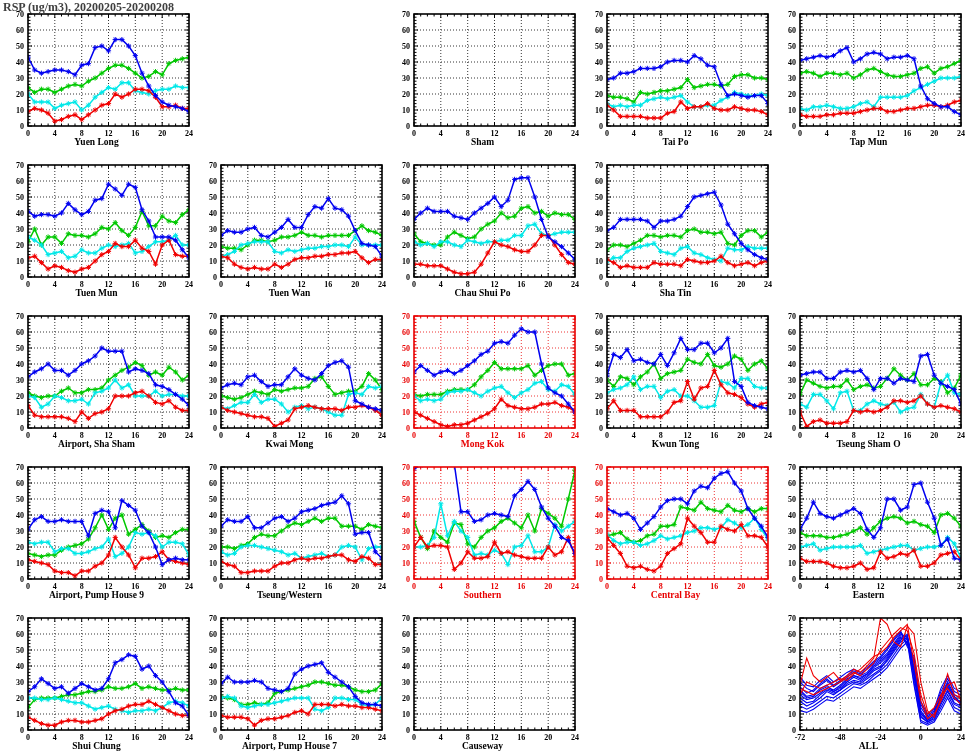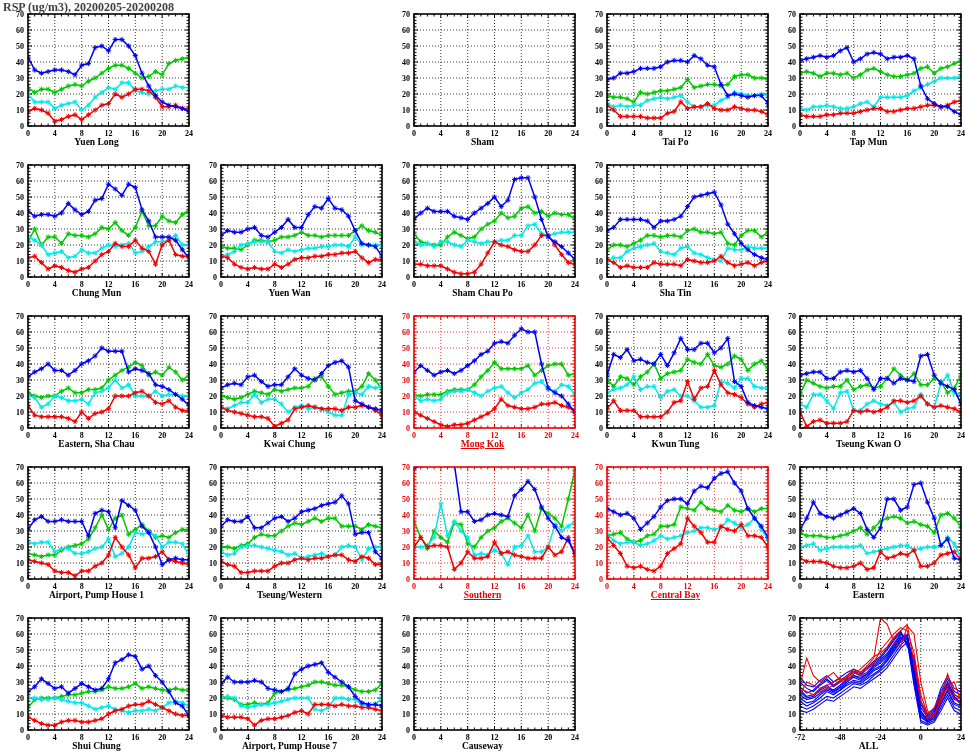--- a/index.html
+++ b/index.html
@@ -5,21 +5,21 @@
   html,body{margin:0;padding:0;background:#ffffff;}
   #fig{position:relative;width:965px;height:755px;background:#ffffff;overflow:hidden;
        font-family:"Liberation Serif",serif;}
   #fig-title{position:absolute;left:3px;top:0px;font:bold 12px "Liberation Serif",serif;color:#404040;white-space:nowrap;}
   #grid{position:absolute;left:0;top:0;width:965px;height:755px;display:grid;
         grid-template-columns:repeat(5,193px);grid-template-rows:repeat(5,151px);}
   .cell{position:relative;width:193px;height:151px;}
   svg.plot{position:absolute;left:0;top:0;width:193px;height:151px;display:block;}
   .ctitle{position:absolute;left:0;right:0;top:137px;text-align:center;
           font:bold 9.5px "Liberation Serif",serif;color:#000;white-space:nowrap;}
-  .cell.red .ctitle{color:#e80000;text-decoration:underline;}
+  .cell.red .ctitle{color:#e80000;}
   text.tick{font:bold 8px "Liberation Serif",serif;}
 </style>
 </head>
 <body>
 
 <div id="fig">
   <div id="grid">
     <div class="cell" style="grid-area:1/1">
       <svg class="plot" viewBox="0 0 193 151">
           <path d="M28 110.0H189M28 94.0H189M28 78.0H189M28 62.0H189M28 46.0H189M28 30.0H189M54.8 14V126M81.7 14V126M108.5 14V126M135.3 14V126M162.2 14V126" stroke="#000000" fill="none" stroke-width="0.8" stroke-dasharray="1,2"></path>
@@ -175,21 +175,21 @@
           <text class="tick" fill="#000000" x="189.0" y="136" text-anchor="middle">24</text>
           <text class="tick" fill="#000000" x="24" y="129.0" text-anchor="end">0</text>
           <text class="tick" fill="#000000" x="24" y="113.0" text-anchor="end">10</text>
           <text class="tick" fill="#000000" x="24" y="97.0" text-anchor="end">20</text>
           <text class="tick" fill="#000000" x="24" y="81.0" text-anchor="end">30</text>
           <text class="tick" fill="#000000" x="24" y="65.0" text-anchor="end">40</text>
           <text class="tick" fill="#000000" x="24" y="49.0" text-anchor="end">50</text>
           <text class="tick" fill="#000000" x="24" y="33.0" text-anchor="end">60</text>
           <text class="tick" fill="#000000" x="24" y="17.0" text-anchor="end">70</text>
         </svg>
-      <div class="ctitle">Chung Mun</div>
+      <div class="ctitle">Tuen Mun</div>
     </div>
     <div class="cell" style="grid-area:2/2">
       <svg class="plot" viewBox="0 0 193 151">
           <path d="M28 110.0H189M28 94.0H189M28 78.0H189M28 62.0H189M28 46.0H189M28 30.0H189M54.8 14V126M81.7 14V126M108.5 14V126M135.3 14V126M162.2 14V126" stroke="#000000" fill="none" stroke-width="0.8" stroke-dasharray="1,2"></path>
           <path d="M34.7 126v-2.5M34.7 14v2.5M41.4 126v-2.5M41.4 14v2.5M48.1 126v-2.5M48.1 14v2.5M61.5 126v-2.5M61.5 14v2.5M68.3 126v-2.5M68.3 14v2.5M75.0 126v-2.5M75.0 14v2.5M88.4 126v-2.5M88.4 14v2.5M95.1 126v-2.5M95.1 14v2.5M101.8 126v-2.5M101.8 14v2.5M115.2 126v-2.5M115.2 14v2.5M121.9 126v-2.5M121.9 14v2.5M128.6 126v-2.5M128.6 14v2.5M142.0 126v-2.5M142.0 14v2.5M148.8 126v-2.5M148.8 14v2.5M155.5 126v-2.5M155.5 14v2.5M168.9 126v-2.5M168.9 14v2.5M175.6 126v-2.5M175.6 14v2.5M182.3 126v-2.5M182.3 14v2.5M28 122.8h2.5M189 122.8h-2.5M28 119.6h2.5M189 119.6h-2.5M28 116.4h2.5M189 116.4h-2.5M28 113.2h2.5M189 113.2h-2.5M28 106.8h2.5M189 106.8h-2.5M28 103.6h2.5M189 103.6h-2.5M28 100.4h2.5M189 100.4h-2.5M28 97.2h2.5M189 97.2h-2.5M28 90.8h2.5M189 90.8h-2.5M28 87.6h2.5M189 87.6h-2.5M28 84.4h2.5M189 84.4h-2.5M28 81.2h2.5M189 81.2h-2.5M28 74.8h2.5M189 74.8h-2.5M28 71.6h2.5M189 71.6h-2.5M28 68.4h2.5M189 68.4h-2.5M28 65.2h2.5M189 65.2h-2.5M28 58.8h2.5M189 58.8h-2.5M28 55.6h2.5M189 55.6h-2.5M28 52.4h2.5M189 52.4h-2.5M28 49.2h2.5M189 49.2h-2.5M28 42.8h2.5M189 42.8h-2.5M28 39.6h2.5M189 39.6h-2.5M28 36.4h2.5M189 36.4h-2.5M28 33.2h2.5M189 33.2h-2.5M28 26.8h2.5M189 26.8h-2.5M28 23.6h2.5M189 23.6h-2.5M28 20.4h2.5M189 20.4h-2.5M28 17.2h2.5M189 17.2h-2.5M28.0 126v-4M28.0 14v4M54.8 126v-4M54.8 14v4M81.7 126v-4M81.7 14v4M108.5 126v-4M108.5 14v4M135.3 126v-4M135.3 14v4M162.2 126v-4M162.2 14v4M189.0 126v-4M189.0 14v4M28 126.0h4M189 126.0h-4M28 110.0h4M189 110.0h-4M28 94.0h4M189 94.0h-4M28 78.0h4M189 78.0h-4M28 62.0h4M189 62.0h-4M28 46.0h4M189 46.0h-4M28 30.0h4M189 30.0h-4M28 14.0h4M189 14.0h-4" stroke="#000000" fill="none" stroke-width="1"></path>
           <clipPath id="clip5">
             <rect x="28" y="14" width="161" height="112"></rect>
           </clipPath>
           <polyline points="28.0,95.6 34.7,97.2 41.4,97.2 48.1,98.8 54.8,94.0 61.5,89.2 68.3,89.2 75.0,90.8 81.7,89.2 88.4,86.0 95.1,86.0 101.8,84.4 108.5,81.2 115.2,84.4 121.9,84.4 128.6,86.0 135.3,84.4 142.0,84.4 148.8,84.4 155.5,84.4 162.2,79.6 168.9,74.8 175.6,79.6 182.3,81.2 189.0,84.4" fill="none" stroke="#00c800" stroke-width="1.5" clip-path="url(#clip5)"></polyline>
           <path d="M25.4 95.6h5.2M28.0 93.0v5.2M26.2 93.8l3.6 3.6M26.2 97.4l3.6 -3.6M32.1 97.2h5.2M34.7 94.6v5.2M32.9 95.4l3.6 3.6M32.9 99.0l3.6 -3.6M38.8 97.2h5.2M41.4 94.6v5.2M39.6 95.4l3.6 3.6M39.6 99.0l3.6 -3.6M45.5 98.8h5.2M48.1 96.2v5.2M46.3 97.0l3.6 3.6M46.3 100.6l3.6 -3.6M52.2 94.0h5.2M54.8 91.4v5.2M53.0 92.2l3.6 3.6M53.0 95.8l3.6 -3.6M58.9 89.2h5.2M61.5 86.6v5.2M59.7 87.4l3.6 3.6M59.7 91.0l3.6 -3.6M65.7 89.2h5.2M68.3 86.6v5.2M66.5 87.4l3.6 3.6M66.5 91.0l3.6 -3.6M72.4 90.8h5.2M75.0 88.2v5.2M73.2 89.0l3.6 3.6M73.2 92.6l3.6 -3.6M79.1 89.2h5.2M81.7 86.6v5.2M79.9 87.4l3.6 3.6M79.9 91.0l3.6 -3.6M85.8 86.0h5.2M88.4 83.4v5.2M86.6 84.2l3.6 3.6M86.6 87.8l3.6 -3.6M92.5 86.0h5.2M95.1 83.4v5.2M93.3 84.2l3.6 3.6M93.3 87.8l3.6 -3.6M99.2 84.4h5.2M101.8 81.8v5.2M100.0 82.6l3.6 3.6M100.0 86.2l3.6 -3.6M105.9 81.2h5.2M108.5 78.6v5.2M106.7 79.4l3.6 3.6M106.7 83.0l3.6 -3.6M112.6 84.4h5.2M115.2 81.8v5.2M113.4 82.6l3.6 3.6M113.4 86.2l3.6 -3.6M119.3 84.4h5.2M121.9 81.8v5.2M120.1 82.6l3.6 3.6M120.1 86.2l3.6 -3.6M126.0 86.0h5.2M128.6 83.4v5.2M126.8 84.2l3.6 3.6M126.8 87.8l3.6 -3.6M132.7 84.4h5.2M135.3 81.8v5.2M133.5 82.6l3.6 3.6M133.5 86.2l3.6 -3.6M139.4 84.4h5.2M142.0 81.8v5.2M140.2 82.6l3.6 3.6M140.2 86.2l3.6 -3.6M146.2 84.4h5.2M148.8 81.8v5.2M146.9 82.6l3.6 3.6M146.9 86.2l3.6 -3.6M152.9 84.4h5.2M155.5 81.8v5.2M153.7 82.6l3.6 3.6M153.7 86.2l3.6 -3.6M159.6 79.6h5.2M162.2 77.0v5.2M160.4 77.8l3.6 3.6M160.4 81.4l3.6 -3.6M166.3 74.8h5.2M168.9 72.2v5.2M167.1 73.0l3.6 3.6M167.1 76.6l3.6 -3.6M173.0 79.6h5.2M175.6 77.0v5.2M173.8 77.8l3.6 3.6M173.8 81.4l3.6 -3.6M179.7 81.2h5.2M182.3 78.6v5.2M180.5 79.4l3.6 3.6M180.5 83.0l3.6 -3.6M186.4 84.4h5.2M189.0 81.8v5.2M187.2 82.6l3.6 3.6M187.2 86.2l3.6 -3.6" stroke="#00c800" stroke-width="1" fill="none" clip-path="url(#clip5)"></path>
@@ -209,21 +209,21 @@
           <text class="tick" fill="#000000" x="189.0" y="136" text-anchor="middle">24</text>
           <text class="tick" fill="#000000" x="24" y="129.0" text-anchor="end">0</text>
           <text class="tick" fill="#000000" x="24" y="113.0" text-anchor="end">10</text>
           <text class="tick" fill="#000000" x="24" y="97.0" text-anchor="end">20</text>
           <text class="tick" fill="#000000" x="24" y="81.0" text-anchor="end">30</text>
           <text class="tick" fill="#000000" x="24" y="65.0" text-anchor="end">40</text>
           <text class="tick" fill="#000000" x="24" y="49.0" text-anchor="end">50</text>
           <text class="tick" fill="#000000" x="24" y="33.0" text-anchor="end">60</text>
           <text class="tick" fill="#000000" x="24" y="17.0" text-anchor="end">70</text>
         </svg>
-      <div class="ctitle">Yuen Wan</div>
+      <div class="ctitle">Tuen Wan</div>
     </div>
     <div class="cell" style="grid-area:2/3">
       <svg class="plot" viewBox="0 0 193 151">
           <path d="M28 110.0H189M28 94.0H189M28 78.0H189M28 62.0H189M28 46.0H189M28 30.0H189M54.8 14V126M81.7 14V126M108.5 14V126M135.3 14V126M162.2 14V126" stroke="#000000" fill="none" stroke-width="0.8" stroke-dasharray="1,2"></path>
           <path d="M34.7 126v-2.5M34.7 14v2.5M41.4 126v-2.5M41.4 14v2.5M48.1 126v-2.5M48.1 14v2.5M61.5 126v-2.5M61.5 14v2.5M68.3 126v-2.5M68.3 14v2.5M75.0 126v-2.5M75.0 14v2.5M88.4 126v-2.5M88.4 14v2.5M95.1 126v-2.5M95.1 14v2.5M101.8 126v-2.5M101.8 14v2.5M115.2 126v-2.5M115.2 14v2.5M121.9 126v-2.5M121.9 14v2.5M128.6 126v-2.5M128.6 14v2.5M142.0 126v-2.5M142.0 14v2.5M148.8 126v-2.5M148.8 14v2.5M155.5 126v-2.5M155.5 14v2.5M168.9 126v-2.5M168.9 14v2.5M175.6 126v-2.5M175.6 14v2.5M182.3 126v-2.5M182.3 14v2.5M28 122.8h2.5M189 122.8h-2.5M28 119.6h2.5M189 119.6h-2.5M28 116.4h2.5M189 116.4h-2.5M28 113.2h2.5M189 113.2h-2.5M28 106.8h2.5M189 106.8h-2.5M28 103.6h2.5M189 103.6h-2.5M28 100.4h2.5M189 100.4h-2.5M28 97.2h2.5M189 97.2h-2.5M28 90.8h2.5M189 90.8h-2.5M28 87.6h2.5M189 87.6h-2.5M28 84.4h2.5M189 84.4h-2.5M28 81.2h2.5M189 81.2h-2.5M28 74.8h2.5M189 74.8h-2.5M28 71.6h2.5M189 71.6h-2.5M28 68.4h2.5M189 68.4h-2.5M28 65.2h2.5M189 65.2h-2.5M28 58.8h2.5M189 58.8h-2.5M28 55.6h2.5M189 55.6h-2.5M28 52.4h2.5M189 52.4h-2.5M28 49.2h2.5M189 49.2h-2.5M28 42.8h2.5M189 42.8h-2.5M28 39.6h2.5M189 39.6h-2.5M28 36.4h2.5M189 36.4h-2.5M28 33.2h2.5M189 33.2h-2.5M28 26.8h2.5M189 26.8h-2.5M28 23.6h2.5M189 23.6h-2.5M28 20.4h2.5M189 20.4h-2.5M28 17.2h2.5M189 17.2h-2.5M28.0 126v-4M28.0 14v4M54.8 126v-4M54.8 14v4M81.7 126v-4M81.7 14v4M108.5 126v-4M108.5 14v4M135.3 126v-4M135.3 14v4M162.2 126v-4M162.2 14v4M189.0 126v-4M189.0 14v4M28 126.0h4M189 126.0h-4M28 110.0h4M189 110.0h-4M28 94.0h4M189 94.0h-4M28 78.0h4M189 78.0h-4M28 62.0h4M189 62.0h-4M28 46.0h4M189 46.0h-4M28 30.0h4M189 30.0h-4M28 14.0h4M189 14.0h-4" stroke="#000000" fill="none" stroke-width="1"></path>
           <clipPath id="clip6">
             <rect x="28" y="14" width="161" height="112"></rect>
           </clipPath>
           <polyline points="28.0,82.8 34.7,90.8 41.4,92.4 48.1,94.0 54.8,94.0 61.5,86.0 68.3,81.2 75.0,84.4 81.7,87.6 88.4,86.0 95.1,78.0 101.8,73.2 108.5,70.0 115.2,62.0 121.9,66.8 128.6,65.2 135.3,57.2 142.0,55.6 148.8,62.0 155.5,60.4 162.2,65.2 168.9,62.0 175.6,63.6 182.3,63.6 189.0,68.4" fill="none" stroke="#00c800" stroke-width="1.5" clip-path="url(#clip6)"></polyline>
           <path d="M25.4 82.8h5.2M28.0 80.2v5.2M26.2 81.0l3.6 3.6M26.2 84.6l3.6 -3.6M32.1 90.8h5.2M34.7 88.2v5.2M32.9 89.0l3.6 3.6M32.9 92.6l3.6 -3.6M38.8 92.4h5.2M41.4 89.8v5.2M39.6 90.6l3.6 3.6M39.6 94.2l3.6 -3.6M45.5 94.0h5.2M48.1 91.4v5.2M46.3 92.2l3.6 3.6M46.3 95.8l3.6 -3.6M52.2 94.0h5.2M54.8 91.4v5.2M53.0 92.2l3.6 3.6M53.0 95.8l3.6 -3.6M58.9 86.0h5.2M61.5 83.4v5.2M59.7 84.2l3.6 3.6M59.7 87.8l3.6 -3.6M65.7 81.2h5.2M68.3 78.6v5.2M66.5 79.4l3.6 3.6M66.5 83.0l3.6 -3.6M72.4 84.4h5.2M75.0 81.8v5.2M73.2 82.6l3.6 3.6M73.2 86.2l3.6 -3.6M79.1 87.6h5.2M81.7 85.0v5.2M79.9 85.8l3.6 3.6M79.9 89.4l3.6 -3.6M85.8 86.0h5.2M88.4 83.4v5.2M86.6 84.2l3.6 3.6M86.6 87.8l3.6 -3.6M92.5 78.0h5.2M95.1 75.4v5.2M93.3 76.2l3.6 3.6M93.3 79.8l3.6 -3.6M99.2 73.2h5.2M101.8 70.6v5.2M100.0 71.4l3.6 3.6M100.0 75.0l3.6 -3.6M105.9 70.0h5.2M108.5 67.4v5.2M106.7 68.2l3.6 3.6M106.7 71.8l3.6 -3.6M112.6 62.0h5.2M115.2 59.4v5.2M113.4 60.2l3.6 3.6M113.4 63.8l3.6 -3.6M119.3 66.8h5.2M121.9 64.2v5.2M120.1 65.0l3.6 3.6M120.1 68.6l3.6 -3.6M126.0 65.2h5.2M128.6 62.6v5.2M126.8 63.4l3.6 3.6M126.8 67.0l3.6 -3.6M132.7 57.2h5.2M135.3 54.6v5.2M133.5 55.4l3.6 3.6M133.5 59.0l3.6 -3.6M139.4 55.6h5.2M142.0 53.0v5.2M140.2 53.8l3.6 3.6M140.2 57.4l3.6 -3.6M146.2 62.0h5.2M148.8 59.4v5.2M146.9 60.2l3.6 3.6M146.9 63.8l3.6 -3.6M152.9 60.4h5.2M155.5 57.8v5.2M153.7 58.6l3.6 3.6M153.7 62.2l3.6 -3.6M159.6 65.2h5.2M162.2 62.6v5.2M160.4 63.4l3.6 3.6M160.4 67.0l3.6 -3.6M166.3 62.0h5.2M168.9 59.4v5.2M167.1 60.2l3.6 3.6M167.1 63.8l3.6 -3.6M173.0 63.6h5.2M175.6 61.0v5.2M173.8 61.8l3.6 3.6M173.8 65.4l3.6 -3.6M179.7 63.6h5.2M182.3 61.0v5.2M180.5 61.8l3.6 3.6M180.5 65.4l3.6 -3.6M186.4 68.4h5.2M189.0 65.8v5.2M187.2 66.6l3.6 3.6M187.2 70.2l3.6 -3.6" stroke="#00c800" stroke-width="1" fill="none" clip-path="url(#clip6)"></path>
@@ -243,21 +243,21 @@
           <text class="tick" fill="#000000" x="189.0" y="136" text-anchor="middle">24</text>
           <text class="tick" fill="#000000" x="24" y="129.0" text-anchor="end">0</text>
           <text class="tick" fill="#000000" x="24" y="113.0" text-anchor="end">10</text>
           <text class="tick" fill="#000000" x="24" y="97.0" text-anchor="end">20</text>
           <text class="tick" fill="#000000" x="24" y="81.0" text-anchor="end">30</text>
           <text class="tick" fill="#000000" x="24" y="65.0" text-anchor="end">40</text>
           <text class="tick" fill="#000000" x="24" y="49.0" text-anchor="end">50</text>
           <text class="tick" fill="#000000" x="24" y="33.0" text-anchor="end">60</text>
           <text class="tick" fill="#000000" x="24" y="17.0" text-anchor="end">70</text>
         </svg>
-      <div class="ctitle">Sham Chau Po</div>
+      <div class="ctitle">Chau Shui Po</div>
     </div>
     <div class="cell" style="grid-area:2/4">
       <svg class="plot" viewBox="0 0 193 151">
           <path d="M28 110.0H189M28 94.0H189M28 78.0H189M28 62.0H189M28 46.0H189M28 30.0H189M54.8 14V126M81.7 14V126M108.5 14V126M135.3 14V126M162.2 14V126" stroke="#000000" fill="none" stroke-width="0.8" stroke-dasharray="1,2"></path>
           <path d="M34.7 126v-2.5M34.7 14v2.5M41.4 126v-2.5M41.4 14v2.5M48.1 126v-2.5M48.1 14v2.5M61.5 126v-2.5M61.5 14v2.5M68.3 126v-2.5M68.3 14v2.5M75.0 126v-2.5M75.0 14v2.5M88.4 126v-2.5M88.4 14v2.5M95.1 126v-2.5M95.1 14v2.5M101.8 126v-2.5M101.8 14v2.5M115.2 126v-2.5M115.2 14v2.5M121.9 126v-2.5M121.9 14v2.5M128.6 126v-2.5M128.6 14v2.5M142.0 126v-2.5M142.0 14v2.5M148.8 126v-2.5M148.8 14v2.5M155.5 126v-2.5M155.5 14v2.5M168.9 126v-2.5M168.9 14v2.5M175.6 126v-2.5M175.6 14v2.5M182.3 126v-2.5M182.3 14v2.5M28 122.8h2.5M189 122.8h-2.5M28 119.6h2.5M189 119.6h-2.5M28 116.4h2.5M189 116.4h-2.5M28 113.2h2.5M189 113.2h-2.5M28 106.8h2.5M189 106.8h-2.5M28 103.6h2.5M189 103.6h-2.5M28 100.4h2.5M189 100.4h-2.5M28 97.2h2.5M189 97.2h-2.5M28 90.8h2.5M189 90.8h-2.5M28 87.6h2.5M189 87.6h-2.5M28 84.4h2.5M189 84.4h-2.5M28 81.2h2.5M189 81.2h-2.5M28 74.8h2.5M189 74.8h-2.5M28 71.6h2.5M189 71.6h-2.5M28 68.4h2.5M189 68.4h-2.5M28 65.2h2.5M189 65.2h-2.5M28 58.8h2.5M189 58.8h-2.5M28 55.6h2.5M189 55.6h-2.5M28 52.4h2.5M189 52.4h-2.5M28 49.2h2.5M189 49.2h-2.5M28 42.8h2.5M189 42.8h-2.5M28 39.6h2.5M189 39.6h-2.5M28 36.4h2.5M189 36.4h-2.5M28 33.2h2.5M189 33.2h-2.5M28 26.8h2.5M189 26.8h-2.5M28 23.6h2.5M189 23.6h-2.5M28 20.4h2.5M189 20.4h-2.5M28 17.2h2.5M189 17.2h-2.5M28.0 126v-4M28.0 14v4M54.8 126v-4M54.8 14v4M81.7 126v-4M81.7 14v4M108.5 126v-4M108.5 14v4M135.3 126v-4M135.3 14v4M162.2 126v-4M162.2 14v4M189.0 126v-4M189.0 14v4M28 126.0h4M189 126.0h-4M28 110.0h4M189 110.0h-4M28 94.0h4M189 94.0h-4M28 78.0h4M189 78.0h-4M28 62.0h4M189 62.0h-4M28 46.0h4M189 46.0h-4M28 30.0h4M189 30.0h-4M28 14.0h4M189 14.0h-4" stroke="#000000" fill="none" stroke-width="1"></path>
           <clipPath id="clip7">
             <rect x="28" y="14" width="161" height="112"></rect>
           </clipPath>
           <polyline points="28.0,98.8 34.7,94.0 41.4,94.0 48.1,95.6 54.8,92.4 61.5,89.2 68.3,84.4 75.0,84.4 81.7,86.0 88.4,84.4 95.1,84.4 101.8,86.0 108.5,79.6 115.2,78.0 121.9,81.2 128.6,81.2 135.3,82.8 142.0,81.2 148.8,92.4 155.5,94.0 162.2,84.4 168.9,79.6 175.6,79.6 182.3,86.0 189.0,81.2" fill="none" stroke="#00c800" stroke-width="1.5" clip-path="url(#clip7)"></polyline>
           <path d="M25.4 98.8h5.2M28.0 96.2v5.2M26.2 97.0l3.6 3.6M26.2 100.6l3.6 -3.6M32.1 94.0h5.2M34.7 91.4v5.2M32.9 92.2l3.6 3.6M32.9 95.8l3.6 -3.6M38.8 94.0h5.2M41.4 91.4v5.2M39.6 92.2l3.6 3.6M39.6 95.8l3.6 -3.6M45.5 95.6h5.2M48.1 93.0v5.2M46.3 93.8l3.6 3.6M46.3 97.4l3.6 -3.6M52.2 92.4h5.2M54.8 89.8v5.2M53.0 90.6l3.6 3.6M53.0 94.2l3.6 -3.6M58.9 89.2h5.2M61.5 86.6v5.2M59.7 87.4l3.6 3.6M59.7 91.0l3.6 -3.6M65.7 84.4h5.2M68.3 81.8v5.2M66.5 82.6l3.6 3.6M66.5 86.2l3.6 -3.6M72.4 84.4h5.2M75.0 81.8v5.2M73.2 82.6l3.6 3.6M73.2 86.2l3.6 -3.6M79.1 86.0h5.2M81.7 83.4v5.2M79.9 84.2l3.6 3.6M79.9 87.8l3.6 -3.6M85.8 84.4h5.2M88.4 81.8v5.2M86.6 82.6l3.6 3.6M86.6 86.2l3.6 -3.6M92.5 84.4h5.2M95.1 81.8v5.2M93.3 82.6l3.6 3.6M93.3 86.2l3.6 -3.6M99.2 86.0h5.2M101.8 83.4v5.2M100.0 84.2l3.6 3.6M100.0 87.8l3.6 -3.6M105.9 79.6h5.2M108.5 77.0v5.2M106.7 77.8l3.6 3.6M106.7 81.4l3.6 -3.6M112.6 78.0h5.2M115.2 75.4v5.2M113.4 76.2l3.6 3.6M113.4 79.8l3.6 -3.6M119.3 81.2h5.2M121.9 78.6v5.2M120.1 79.4l3.6 3.6M120.1 83.0l3.6 -3.6M126.0 81.2h5.2M128.6 78.6v5.2M126.8 79.4l3.6 3.6M126.8 83.0l3.6 -3.6M132.7 82.8h5.2M135.3 80.2v5.2M133.5 81.0l3.6 3.6M133.5 84.6l3.6 -3.6M139.4 81.2h5.2M142.0 78.6v5.2M140.2 79.4l3.6 3.6M140.2 83.0l3.6 -3.6M146.2 92.4h5.2M148.8 89.8v5.2M146.9 90.6l3.6 3.6M146.9 94.2l3.6 -3.6M152.9 94.0h5.2M155.5 91.4v5.2M153.7 92.2l3.6 3.6M153.7 95.8l3.6 -3.6M159.6 84.4h5.2M162.2 81.8v5.2M160.4 82.6l3.6 3.6M160.4 86.2l3.6 -3.6M166.3 79.6h5.2M168.9 77.0v5.2M167.1 77.8l3.6 3.6M167.1 81.4l3.6 -3.6M173.0 79.6h5.2M175.6 77.0v5.2M173.8 77.8l3.6 3.6M173.8 81.4l3.6 -3.6M179.7 86.0h5.2M182.3 83.4v5.2M180.5 84.2l3.6 3.6M180.5 87.8l3.6 -3.6M186.4 81.2h5.2M189.0 78.6v5.2M187.2 79.4l3.6 3.6M187.2 83.0l3.6 -3.6" stroke="#00c800" stroke-width="1" fill="none" clip-path="url(#clip7)"></path>
@@ -313,21 +313,21 @@
           <text class="tick" fill="#000000" x="189.0" y="136" text-anchor="middle">24</text>
           <text class="tick" fill="#000000" x="24" y="129.0" text-anchor="end">0</text>
           <text class="tick" fill="#000000" x="24" y="113.0" text-anchor="end">10</text>
           <text class="tick" fill="#000000" x="24" y="97.0" text-anchor="end">20</text>
           <text class="tick" fill="#000000" x="24" y="81.0" text-anchor="end">30</text>
           <text class="tick" fill="#000000" x="24" y="65.0" text-anchor="end">40</text>
           <text class="tick" fill="#000000" x="24" y="49.0" text-anchor="end">50</text>
           <text class="tick" fill="#000000" x="24" y="33.0" text-anchor="end">60</text>
           <text class="tick" fill="#000000" x="24" y="17.0" text-anchor="end">70</text>
         </svg>
-      <div class="ctitle">Eastern, Sha Chau</div>
+      <div class="ctitle">Airport, Sha Sham</div>
     </div>
     <div class="cell" style="grid-area:3/2">
       <svg class="plot" viewBox="0 0 193 151">
           <path d="M28 110.0H189M28 94.0H189M28 78.0H189M28 62.0H189M28 46.0H189M28 30.0H189M54.8 14V126M81.7 14V126M108.5 14V126M135.3 14V126M162.2 14V126" stroke="#000000" fill="none" stroke-width="0.8" stroke-dasharray="1,2"></path>
           <path d="M34.7 126v-2.5M34.7 14v2.5M41.4 126v-2.5M41.4 14v2.5M48.1 126v-2.5M48.1 14v2.5M61.5 126v-2.5M61.5 14v2.5M68.3 126v-2.5M68.3 14v2.5M75.0 126v-2.5M75.0 14v2.5M88.4 126v-2.5M88.4 14v2.5M95.1 126v-2.5M95.1 14v2.5M101.8 126v-2.5M101.8 14v2.5M115.2 126v-2.5M115.2 14v2.5M121.9 126v-2.5M121.9 14v2.5M128.6 126v-2.5M128.6 14v2.5M142.0 126v-2.5M142.0 14v2.5M148.8 126v-2.5M148.8 14v2.5M155.5 126v-2.5M155.5 14v2.5M168.9 126v-2.5M168.9 14v2.5M175.6 126v-2.5M175.6 14v2.5M182.3 126v-2.5M182.3 14v2.5M28 122.8h2.5M189 122.8h-2.5M28 119.6h2.5M189 119.6h-2.5M28 116.4h2.5M189 116.4h-2.5M28 113.2h2.5M189 113.2h-2.5M28 106.8h2.5M189 106.8h-2.5M28 103.6h2.5M189 103.6h-2.5M28 100.4h2.5M189 100.4h-2.5M28 97.2h2.5M189 97.2h-2.5M28 90.8h2.5M189 90.8h-2.5M28 87.6h2.5M189 87.6h-2.5M28 84.4h2.5M189 84.4h-2.5M28 81.2h2.5M189 81.2h-2.5M28 74.8h2.5M189 74.8h-2.5M28 71.6h2.5M189 71.6h-2.5M28 68.4h2.5M189 68.4h-2.5M28 65.2h2.5M189 65.2h-2.5M28 58.8h2.5M189 58.8h-2.5M28 55.6h2.5M189 55.6h-2.5M28 52.4h2.5M189 52.4h-2.5M28 49.2h2.5M189 49.2h-2.5M28 42.8h2.5M189 42.8h-2.5M28 39.6h2.5M189 39.6h-2.5M28 36.4h2.5M189 36.4h-2.5M28 33.2h2.5M189 33.2h-2.5M28 26.8h2.5M189 26.8h-2.5M28 23.6h2.5M189 23.6h-2.5M28 20.4h2.5M189 20.4h-2.5M28 17.2h2.5M189 17.2h-2.5M28.0 126v-4M28.0 14v4M54.8 126v-4M54.8 14v4M81.7 126v-4M81.7 14v4M108.5 126v-4M108.5 14v4M135.3 126v-4M135.3 14v4M162.2 126v-4M162.2 14v4M189.0 126v-4M189.0 14v4M28 126.0h4M189 126.0h-4M28 110.0h4M189 110.0h-4M28 94.0h4M189 94.0h-4M28 78.0h4M189 78.0h-4M28 62.0h4M189 62.0h-4M28 46.0h4M189 46.0h-4M28 30.0h4M189 30.0h-4M28 14.0h4M189 14.0h-4" stroke="#000000" fill="none" stroke-width="1"></path>
           <clipPath id="clip9">
             <rect x="28" y="14" width="161" height="112"></rect>
           </clipPath>
           <polyline points="28.0,94.0 34.7,95.6 41.4,97.2 48.1,95.6 54.8,92.4 61.5,89.2 68.3,90.8 75.0,92.4 81.7,87.6 88.4,89.2 95.1,87.6 101.8,86.0 108.5,86.0 115.2,84.4 121.9,76.4 128.6,74.8 135.3,84.4 142.0,92.4 148.8,90.8 155.5,89.2 162.2,89.2 168.9,84.4 175.6,71.6 182.3,78.0 189.0,87.6" fill="none" stroke="#00c800" stroke-width="1.5" clip-path="url(#clip9)"></polyline>
           <path d="M25.4 94.0h5.2M28.0 91.4v5.2M26.2 92.2l3.6 3.6M26.2 95.8l3.6 -3.6M32.1 95.6h5.2M34.7 93.0v5.2M32.9 93.8l3.6 3.6M32.9 97.4l3.6 -3.6M38.8 97.2h5.2M41.4 94.6v5.2M39.6 95.4l3.6 3.6M39.6 99.0l3.6 -3.6M45.5 95.6h5.2M48.1 93.0v5.2M46.3 93.8l3.6 3.6M46.3 97.4l3.6 -3.6M52.2 92.4h5.2M54.8 89.8v5.2M53.0 90.6l3.6 3.6M53.0 94.2l3.6 -3.6M58.9 89.2h5.2M61.5 86.6v5.2M59.7 87.4l3.6 3.6M59.7 91.0l3.6 -3.6M65.7 90.8h5.2M68.3 88.2v5.2M66.5 89.0l3.6 3.6M66.5 92.6l3.6 -3.6M72.4 92.4h5.2M75.0 89.8v5.2M73.2 90.6l3.6 3.6M73.2 94.2l3.6 -3.6M79.1 87.6h5.2M81.7 85.0v5.2M79.9 85.8l3.6 3.6M79.9 89.4l3.6 -3.6M85.8 89.2h5.2M88.4 86.6v5.2M86.6 87.4l3.6 3.6M86.6 91.0l3.6 -3.6M92.5 87.6h5.2M95.1 85.0v5.2M93.3 85.8l3.6 3.6M93.3 89.4l3.6 -3.6M99.2 86.0h5.2M101.8 83.4v5.2M100.0 84.2l3.6 3.6M100.0 87.8l3.6 -3.6M105.9 86.0h5.2M108.5 83.4v5.2M106.7 84.2l3.6 3.6M106.7 87.8l3.6 -3.6M112.6 84.4h5.2M115.2 81.8v5.2M113.4 82.6l3.6 3.6M113.4 86.2l3.6 -3.6M119.3 76.4h5.2M121.9 73.8v5.2M120.1 74.6l3.6 3.6M120.1 78.2l3.6 -3.6M126.0 74.8h5.2M128.6 72.2v5.2M126.8 73.0l3.6 3.6M126.8 76.6l3.6 -3.6M132.7 84.4h5.2M135.3 81.8v5.2M133.5 82.6l3.6 3.6M133.5 86.2l3.6 -3.6M139.4 92.4h5.2M142.0 89.8v5.2M140.2 90.6l3.6 3.6M140.2 94.2l3.6 -3.6M146.2 90.8h5.2M148.8 88.2v5.2M146.9 89.0l3.6 3.6M146.9 92.6l3.6 -3.6M152.9 89.2h5.2M155.5 86.6v5.2M153.7 87.4l3.6 3.6M153.7 91.0l3.6 -3.6M159.6 89.2h5.2M162.2 86.6v5.2M160.4 87.4l3.6 3.6M160.4 91.0l3.6 -3.6M166.3 84.4h5.2M168.9 81.8v5.2M167.1 82.6l3.6 3.6M167.1 86.2l3.6 -3.6M173.0 71.6h5.2M175.6 69.0v5.2M173.8 69.8l3.6 3.6M173.8 73.4l3.6 -3.6M179.7 78.0h5.2M182.3 75.4v5.2M180.5 76.2l3.6 3.6M180.5 79.8l3.6 -3.6M186.4 87.6h5.2M189.0 85.0v5.2M187.2 85.8l3.6 3.6M187.2 89.4l3.6 -3.6" stroke="#00c800" stroke-width="1" fill="none" clip-path="url(#clip9)"></path>
@@ -347,21 +347,21 @@
           <text class="tick" fill="#000000" x="189.0" y="136" text-anchor="middle">24</text>
           <text class="tick" fill="#000000" x="24" y="129.0" text-anchor="end">0</text>
           <text class="tick" fill="#000000" x="24" y="113.0" text-anchor="end">10</text>
           <text class="tick" fill="#000000" x="24" y="97.0" text-anchor="end">20</text>
           <text class="tick" fill="#000000" x="24" y="81.0" text-anchor="end">30</text>
           <text class="tick" fill="#000000" x="24" y="65.0" text-anchor="end">40</text>
           <text class="tick" fill="#000000" x="24" y="49.0" text-anchor="end">50</text>
           <text class="tick" fill="#000000" x="24" y="33.0" text-anchor="end">60</text>
           <text class="tick" fill="#000000" x="24" y="17.0" text-anchor="end">70</text>
         </svg>
-      <div class="ctitle">Kwai Chung</div>
+      <div class="ctitle">Kwai Mong</div>
     </div>
     <div class="cell red" style="grid-area:3/3">
       <svg class="plot" viewBox="0 0 193 151">
           <path d="M28 110.0H189M28 94.0H189M28 78.0H189M28 62.0H189M28 46.0H189M28 30.0H189M54.8 14V126M81.7 14V126M108.5 14V126M135.3 14V126M162.2 14V126" stroke="#e80000" fill="none" stroke-width="0.8" stroke-dasharray="1,2"></path>
           <path d="M34.7 126v-2.5M34.7 14v2.5M41.4 126v-2.5M41.4 14v2.5M48.1 126v-2.5M48.1 14v2.5M61.5 126v-2.5M61.5 14v2.5M68.3 126v-2.5M68.3 14v2.5M75.0 126v-2.5M75.0 14v2.5M88.4 126v-2.5M88.4 14v2.5M95.1 126v-2.5M95.1 14v2.5M101.8 126v-2.5M101.8 14v2.5M115.2 126v-2.5M115.2 14v2.5M121.9 126v-2.5M121.9 14v2.5M128.6 126v-2.5M128.6 14v2.5M142.0 126v-2.5M142.0 14v2.5M148.8 126v-2.5M148.8 14v2.5M155.5 126v-2.5M155.5 14v2.5M168.9 126v-2.5M168.9 14v2.5M175.6 126v-2.5M175.6 14v2.5M182.3 126v-2.5M182.3 14v2.5M28 122.8h2.5M189 122.8h-2.5M28 119.6h2.5M189 119.6h-2.5M28 116.4h2.5M189 116.4h-2.5M28 113.2h2.5M189 113.2h-2.5M28 106.8h2.5M189 106.8h-2.5M28 103.6h2.5M189 103.6h-2.5M28 100.4h2.5M189 100.4h-2.5M28 97.2h2.5M189 97.2h-2.5M28 90.8h2.5M189 90.8h-2.5M28 87.6h2.5M189 87.6h-2.5M28 84.4h2.5M189 84.4h-2.5M28 81.2h2.5M189 81.2h-2.5M28 74.8h2.5M189 74.8h-2.5M28 71.6h2.5M189 71.6h-2.5M28 68.4h2.5M189 68.4h-2.5M28 65.2h2.5M189 65.2h-2.5M28 58.8h2.5M189 58.8h-2.5M28 55.6h2.5M189 55.6h-2.5M28 52.4h2.5M189 52.4h-2.5M28 49.2h2.5M189 49.2h-2.5M28 42.8h2.5M189 42.8h-2.5M28 39.6h2.5M189 39.6h-2.5M28 36.4h2.5M189 36.4h-2.5M28 33.2h2.5M189 33.2h-2.5M28 26.8h2.5M189 26.8h-2.5M28 23.6h2.5M189 23.6h-2.5M28 20.4h2.5M189 20.4h-2.5M28 17.2h2.5M189 17.2h-2.5M28.0 126v-4M28.0 14v4M54.8 126v-4M54.8 14v4M81.7 126v-4M81.7 14v4M108.5 126v-4M108.5 14v4M135.3 126v-4M135.3 14v4M162.2 126v-4M162.2 14v4M189.0 126v-4M189.0 14v4M28 126.0h4M189 126.0h-4M28 110.0h4M189 110.0h-4M28 94.0h4M189 94.0h-4M28 78.0h4M189 78.0h-4M28 62.0h4M189 62.0h-4M28 46.0h4M189 46.0h-4M28 30.0h4M189 30.0h-4M28 14.0h4M189 14.0h-4" stroke="#e80000" fill="none" stroke-width="1"></path>
           <clipPath id="clip10">
             <rect x="28" y="14" width="161" height="112"></rect>
           </clipPath>
           <polyline points="28.0,92.4 34.7,94.0 41.4,92.4 48.1,92.4 54.8,92.4 61.5,89.2 68.3,87.6 75.0,87.6 81.7,87.6 88.4,82.8 95.1,74.8 101.8,68.4 108.5,60.4 115.2,66.8 121.9,66.8 128.6,66.8 135.3,66.8 142.0,63.6 148.8,73.2 155.5,68.4 162.2,63.6 168.9,62.0 175.6,62.0 182.3,73.2 189.0,71.6" fill="none" stroke="#00c800" stroke-width="1.5" clip-path="url(#clip10)"></polyline>
           <path d="M25.4 92.4h5.2M28.0 89.8v5.2M26.2 90.6l3.6 3.6M26.2 94.2l3.6 -3.6M32.1 94.0h5.2M34.7 91.4v5.2M32.9 92.2l3.6 3.6M32.9 95.8l3.6 -3.6M38.8 92.4h5.2M41.4 89.8v5.2M39.6 90.6l3.6 3.6M39.6 94.2l3.6 -3.6M45.5 92.4h5.2M48.1 89.8v5.2M46.3 90.6l3.6 3.6M46.3 94.2l3.6 -3.6M52.2 92.4h5.2M54.8 89.8v5.2M53.0 90.6l3.6 3.6M53.0 94.2l3.6 -3.6M58.9 89.2h5.2M61.5 86.6v5.2M59.7 87.4l3.6 3.6M59.7 91.0l3.6 -3.6M65.7 87.6h5.2M68.3 85.0v5.2M66.5 85.8l3.6 3.6M66.5 89.4l3.6 -3.6M72.4 87.6h5.2M75.0 85.0v5.2M73.2 85.8l3.6 3.6M73.2 89.4l3.6 -3.6M79.1 87.6h5.2M81.7 85.0v5.2M79.9 85.8l3.6 3.6M79.9 89.4l3.6 -3.6M85.8 82.8h5.2M88.4 80.2v5.2M86.6 81.0l3.6 3.6M86.6 84.6l3.6 -3.6M92.5 74.8h5.2M95.1 72.2v5.2M93.3 73.0l3.6 3.6M93.3 76.6l3.6 -3.6M99.2 68.4h5.2M101.8 65.8v5.2M100.0 66.6l3.6 3.6M100.0 70.2l3.6 -3.6M105.9 60.4h5.2M108.5 57.8v5.2M106.7 58.6l3.6 3.6M106.7 62.2l3.6 -3.6M112.6 66.8h5.2M115.2 64.2v5.2M113.4 65.0l3.6 3.6M113.4 68.6l3.6 -3.6M119.3 66.8h5.2M121.9 64.2v5.2M120.1 65.0l3.6 3.6M120.1 68.6l3.6 -3.6M126.0 66.8h5.2M128.6 64.2v5.2M126.8 65.0l3.6 3.6M126.8 68.6l3.6 -3.6M132.7 66.8h5.2M135.3 64.2v5.2M133.5 65.0l3.6 3.6M133.5 68.6l3.6 -3.6M139.4 63.6h5.2M142.0 61.0v5.2M140.2 61.8l3.6 3.6M140.2 65.4l3.6 -3.6M146.2 73.2h5.2M148.8 70.6v5.2M146.9 71.4l3.6 3.6M146.9 75.0l3.6 -3.6M152.9 68.4h5.2M155.5 65.8v5.2M153.7 66.6l3.6 3.6M153.7 70.2l3.6 -3.6M159.6 63.6h5.2M162.2 61.0v5.2M160.4 61.8l3.6 3.6M160.4 65.4l3.6 -3.6M166.3 62.0h5.2M168.9 59.4v5.2M167.1 60.2l3.6 3.6M167.1 63.8l3.6 -3.6M173.0 62.0h5.2M175.6 59.4v5.2M173.8 60.2l3.6 3.6M173.8 63.8l3.6 -3.6M179.7 73.2h5.2M182.3 70.6v5.2M180.5 71.4l3.6 3.6M180.5 75.0l3.6 -3.6M186.4 71.6h5.2M189.0 69.0v5.2M187.2 69.8l3.6 3.6M187.2 73.4l3.6 -3.6" stroke="#00c800" stroke-width="1" fill="none" clip-path="url(#clip10)"></path>
@@ -415,21 +415,21 @@
           <text class="tick" fill="#000000" x="189.0" y="136" text-anchor="middle">24</text>
           <text class="tick" fill="#000000" x="24" y="129.0" text-anchor="end">0</text>
           <text class="tick" fill="#000000" x="24" y="113.0" text-anchor="end">10</text>
           <text class="tick" fill="#000000" x="24" y="97.0" text-anchor="end">20</text>
           <text class="tick" fill="#000000" x="24" y="81.0" text-anchor="end">30</text>
           <text class="tick" fill="#000000" x="24" y="65.0" text-anchor="end">40</text>
           <text class="tick" fill="#000000" x="24" y="49.0" text-anchor="end">50</text>
           <text class="tick" fill="#000000" x="24" y="33.0" text-anchor="end">60</text>
           <text class="tick" fill="#000000" x="24" y="17.0" text-anchor="end">70</text>
         </svg>
-      <div class="ctitle">Kwun Tung</div>
+      <div class="ctitle">Kwun Tong</div>
     </div>
     <div class="cell" style="grid-area:3/5">
       <svg class="plot" viewBox="0 0 193 151">
           <path d="M28 110.0H189M28 94.0H189M28 78.0H189M28 62.0H189M28 46.0H189M28 30.0H189M54.8 14V126M81.7 14V126M108.5 14V126M135.3 14V126M162.2 14V126" stroke="#000000" fill="none" stroke-width="0.8" stroke-dasharray="1,2"></path>
           <path d="M34.7 126v-2.5M34.7 14v2.5M41.4 126v-2.5M41.4 14v2.5M48.1 126v-2.5M48.1 14v2.5M61.5 126v-2.5M61.5 14v2.5M68.3 126v-2.5M68.3 14v2.5M75.0 126v-2.5M75.0 14v2.5M88.4 126v-2.5M88.4 14v2.5M95.1 126v-2.5M95.1 14v2.5M101.8 126v-2.5M101.8 14v2.5M115.2 126v-2.5M115.2 14v2.5M121.9 126v-2.5M121.9 14v2.5M128.6 126v-2.5M128.6 14v2.5M142.0 126v-2.5M142.0 14v2.5M148.8 126v-2.5M148.8 14v2.5M155.5 126v-2.5M155.5 14v2.5M168.9 126v-2.5M168.9 14v2.5M175.6 126v-2.5M175.6 14v2.5M182.3 126v-2.5M182.3 14v2.5M28 122.8h2.5M189 122.8h-2.5M28 119.6h2.5M189 119.6h-2.5M28 116.4h2.5M189 116.4h-2.5M28 113.2h2.5M189 113.2h-2.5M28 106.8h2.5M189 106.8h-2.5M28 103.6h2.5M189 103.6h-2.5M28 100.4h2.5M189 100.4h-2.5M28 97.2h2.5M189 97.2h-2.5M28 90.8h2.5M189 90.8h-2.5M28 87.6h2.5M189 87.6h-2.5M28 84.4h2.5M189 84.4h-2.5M28 81.2h2.5M189 81.2h-2.5M28 74.8h2.5M189 74.8h-2.5M28 71.6h2.5M189 71.6h-2.5M28 68.4h2.5M189 68.4h-2.5M28 65.2h2.5M189 65.2h-2.5M28 58.8h2.5M189 58.8h-2.5M28 55.6h2.5M189 55.6h-2.5M28 52.4h2.5M189 52.4h-2.5M28 49.2h2.5M189 49.2h-2.5M28 42.8h2.5M189 42.8h-2.5M28 39.6h2.5M189 39.6h-2.5M28 36.4h2.5M189 36.4h-2.5M28 33.2h2.5M189 33.2h-2.5M28 26.8h2.5M189 26.8h-2.5M28 23.6h2.5M189 23.6h-2.5M28 20.4h2.5M189 20.4h-2.5M28 17.2h2.5M189 17.2h-2.5M28.0 126v-4M28.0 14v4M54.8 126v-4M54.8 14v4M81.7 126v-4M81.7 14v4M108.5 126v-4M108.5 14v4M135.3 126v-4M135.3 14v4M162.2 126v-4M162.2 14v4M189.0 126v-4M189.0 14v4M28 126.0h4M189 126.0h-4M28 110.0h4M189 110.0h-4M28 94.0h4M189 94.0h-4M28 78.0h4M189 78.0h-4M28 62.0h4M189 62.0h-4M28 46.0h4M189 46.0h-4M28 30.0h4M189 30.0h-4M28 14.0h4M189 14.0h-4" stroke="#000000" fill="none" stroke-width="1"></path>
           <clipPath id="clip12">
             <rect x="28" y="14" width="161" height="112"></rect>
           </clipPath>
           <polyline points="28.0,92.4 34.7,78.0 41.4,81.2 48.1,84.4 54.8,86.0 61.5,84.4 68.3,84.4 75.0,78.0 81.7,87.6 88.4,84.4 95.1,82.8 101.8,86.0 108.5,84.4 115.2,76.4 121.9,66.8 128.6,73.2 135.3,78.0 142.0,71.6 148.8,82.8 155.5,82.8 162.2,76.4 168.9,79.6 175.6,90.8 182.3,86.0 189.0,73.2" fill="none" stroke="#00c800" stroke-width="1.5" clip-path="url(#clip12)"></polyline>
           <path d="M25.4 92.4h5.2M28.0 89.8v5.2M26.2 90.6l3.6 3.6M26.2 94.2l3.6 -3.6M32.1 78.0h5.2M34.7 75.4v5.2M32.9 76.2l3.6 3.6M32.9 79.8l3.6 -3.6M38.8 81.2h5.2M41.4 78.6v5.2M39.6 79.4l3.6 3.6M39.6 83.0l3.6 -3.6M45.5 84.4h5.2M48.1 81.8v5.2M46.3 82.6l3.6 3.6M46.3 86.2l3.6 -3.6M52.2 86.0h5.2M54.8 83.4v5.2M53.0 84.2l3.6 3.6M53.0 87.8l3.6 -3.6M58.9 84.4h5.2M61.5 81.8v5.2M59.7 82.6l3.6 3.6M59.7 86.2l3.6 -3.6M65.7 84.4h5.2M68.3 81.8v5.2M66.5 82.6l3.6 3.6M66.5 86.2l3.6 -3.6M72.4 78.0h5.2M75.0 75.4v5.2M73.2 76.2l3.6 3.6M73.2 79.8l3.6 -3.6M79.1 87.6h5.2M81.7 85.0v5.2M79.9 85.8l3.6 3.6M79.9 89.4l3.6 -3.6M85.8 84.4h5.2M88.4 81.8v5.2M86.6 82.6l3.6 3.6M86.6 86.2l3.6 -3.6M92.5 82.8h5.2M95.1 80.2v5.2M93.3 81.0l3.6 3.6M93.3 84.6l3.6 -3.6M99.2 86.0h5.2M101.8 83.4v5.2M100.0 84.2l3.6 3.6M100.0 87.8l3.6 -3.6M105.9 84.4h5.2M108.5 81.8v5.2M106.7 82.6l3.6 3.6M106.7 86.2l3.6 -3.6M112.6 76.4h5.2M115.2 73.8v5.2M113.4 74.6l3.6 3.6M113.4 78.2l3.6 -3.6M119.3 66.8h5.2M121.9 64.2v5.2M120.1 65.0l3.6 3.6M120.1 68.6l3.6 -3.6M126.0 73.2h5.2M128.6 70.6v5.2M126.8 71.4l3.6 3.6M126.8 75.0l3.6 -3.6M132.7 78.0h5.2M135.3 75.4v5.2M133.5 76.2l3.6 3.6M133.5 79.8l3.6 -3.6M139.4 71.6h5.2M142.0 69.0v5.2M140.2 69.8l3.6 3.6M140.2 73.4l3.6 -3.6M146.2 82.8h5.2M148.8 80.2v5.2M146.9 81.0l3.6 3.6M146.9 84.6l3.6 -3.6M152.9 82.8h5.2M155.5 80.2v5.2M153.7 81.0l3.6 3.6M153.7 84.6l3.6 -3.6M159.6 76.4h5.2M162.2 73.8v5.2M160.4 74.6l3.6 3.6M160.4 78.2l3.6 -3.6M166.3 79.6h5.2M168.9 77.0v5.2M167.1 77.8l3.6 3.6M167.1 81.4l3.6 -3.6M173.0 90.8h5.2M175.6 88.2v5.2M173.8 89.0l3.6 3.6M173.8 92.6l3.6 -3.6M179.7 86.0h5.2M182.3 83.4v5.2M180.5 84.2l3.6 3.6M180.5 87.8l3.6 -3.6M186.4 73.2h5.2M189.0 70.6v5.2M187.2 71.4l3.6 3.6M187.2 75.0l3.6 -3.6" stroke="#00c800" stroke-width="1" fill="none" clip-path="url(#clip12)"></path>
@@ -449,21 +449,21 @@
           <text class="tick" fill="#000000" x="189.0" y="136" text-anchor="middle">24</text>
           <text class="tick" fill="#000000" x="24" y="129.0" text-anchor="end">0</text>
           <text class="tick" fill="#000000" x="24" y="113.0" text-anchor="end">10</text>
           <text class="tick" fill="#000000" x="24" y="97.0" text-anchor="end">20</text>
           <text class="tick" fill="#000000" x="24" y="81.0" text-anchor="end">30</text>
           <text class="tick" fill="#000000" x="24" y="65.0" text-anchor="end">40</text>
           <text class="tick" fill="#000000" x="24" y="49.0" text-anchor="end">50</text>
           <text class="tick" fill="#000000" x="24" y="33.0" text-anchor="end">60</text>
           <text class="tick" fill="#000000" x="24" y="17.0" text-anchor="end">70</text>
         </svg>
-      <div class="ctitle">Tseung Kwan O</div>
+      <div class="ctitle">Tseung Sham O</div>
     </div>
 
     <div class="cell" style="grid-area:4/1">
       <svg class="plot" viewBox="0 0 193 151">
           <path d="M28 110.0H189M28 94.0H189M28 78.0H189M28 62.0H189M28 46.0H189M28 30.0H189M54.8 14V126M81.7 14V126M108.5 14V126M135.3 14V126M162.2 14V126" stroke="#000000" fill="none" stroke-width="0.8" stroke-dasharray="1,2"></path>
           <path d="M34.7 126v-2.5M34.7 14v2.5M41.4 126v-2.5M41.4 14v2.5M48.1 126v-2.5M48.1 14v2.5M61.5 126v-2.5M61.5 14v2.5M68.3 126v-2.5M68.3 14v2.5M75.0 126v-2.5M75.0 14v2.5M88.4 126v-2.5M88.4 14v2.5M95.1 126v-2.5M95.1 14v2.5M101.8 126v-2.5M101.8 14v2.5M115.2 126v-2.5M115.2 14v2.5M121.9 126v-2.5M121.9 14v2.5M128.6 126v-2.5M128.6 14v2.5M142.0 126v-2.5M142.0 14v2.5M148.8 126v-2.5M148.8 14v2.5M155.5 126v-2.5M155.5 14v2.5M168.9 126v-2.5M168.9 14v2.5M175.6 126v-2.5M175.6 14v2.5M182.3 126v-2.5M182.3 14v2.5M28 122.8h2.5M189 122.8h-2.5M28 119.6h2.5M189 119.6h-2.5M28 116.4h2.5M189 116.4h-2.5M28 113.2h2.5M189 113.2h-2.5M28 106.8h2.5M189 106.8h-2.5M28 103.6h2.5M189 103.6h-2.5M28 100.4h2.5M189 100.4h-2.5M28 97.2h2.5M189 97.2h-2.5M28 90.8h2.5M189 90.8h-2.5M28 87.6h2.5M189 87.6h-2.5M28 84.4h2.5M189 84.4h-2.5M28 81.2h2.5M189 81.2h-2.5M28 74.8h2.5M189 74.8h-2.5M28 71.6h2.5M189 71.6h-2.5M28 68.4h2.5M189 68.4h-2.5M28 65.2h2.5M189 65.2h-2.5M28 58.8h2.5M189 58.8h-2.5M28 55.6h2.5M189 55.6h-2.5M28 52.4h2.5M189 52.4h-2.5M28 49.2h2.5M189 49.2h-2.5M28 42.8h2.5M189 42.8h-2.5M28 39.6h2.5M189 39.6h-2.5M28 36.4h2.5M189 36.4h-2.5M28 33.2h2.5M189 33.2h-2.5M28 26.8h2.5M189 26.8h-2.5M28 23.6h2.5M189 23.6h-2.5M28 20.4h2.5M189 20.4h-2.5M28 17.2h2.5M189 17.2h-2.5M28.0 126v-4M28.0 14v4M54.8 126v-4M54.8 14v4M81.7 126v-4M81.7 14v4M108.5 126v-4M108.5 14v4M135.3 126v-4M135.3 14v4M162.2 126v-4M162.2 14v4M189.0 126v-4M189.0 14v4M28 126.0h4M189 126.0h-4M28 110.0h4M189 110.0h-4M28 94.0h4M189 94.0h-4M28 78.0h4M189 78.0h-4M28 62.0h4M189 62.0h-4M28 46.0h4M189 46.0h-4M28 30.0h4M189 30.0h-4M28 14.0h4M189 14.0h-4" stroke="#000000" fill="none" stroke-width="1"></path>
           <clipPath id="clip13">
             <rect x="28" y="14" width="161" height="112"></rect>
           </clipPath>
           <polyline points="28.0,100.4 34.7,102.0 41.4,103.6 48.1,102.0 54.8,102.0 61.5,97.2 68.3,94.0 75.0,92.4 81.7,90.8 88.4,86.0 95.1,74.8 101.8,62.0 108.5,76.4 115.2,65.2 121.9,62.0 128.6,81.2 135.3,76.4 142.0,71.6 148.8,78.0 155.5,84.4 162.2,82.8 168.9,84.4 175.6,79.6 182.3,76.4 189.0,76.4" fill="none" stroke="#00c800" stroke-width="1.5" clip-path="url(#clip13)"></polyline>
@@ -484,21 +484,21 @@
           <text class="tick" fill="#000000" x="189.0" y="136" text-anchor="middle">24</text>
           <text class="tick" fill="#000000" x="24" y="129.0" text-anchor="end">0</text>
           <text class="tick" fill="#000000" x="24" y="113.0" text-anchor="end">10</text>
           <text class="tick" fill="#000000" x="24" y="97.0" text-anchor="end">20</text>
           <text class="tick" fill="#000000" x="24" y="81.0" text-anchor="end">30</text>
           <text class="tick" fill="#000000" x="24" y="65.0" text-anchor="end">40</text>
           <text class="tick" fill="#000000" x="24" y="49.0" text-anchor="end">50</text>
           <text class="tick" fill="#000000" x="24" y="33.0" text-anchor="end">60</text>
           <text class="tick" fill="#000000" x="24" y="17.0" text-anchor="end">70</text>
         </svg>
-      <div class="ctitle">Airport, Pump House 1</div>
+      <div class="ctitle">Airport, Pump House 9</div>
     </div>
     <div class="cell" style="grid-area:4/2">
       <svg class="plot" viewBox="0 0 193 151">
           <path d="M28 110.0H189M28 94.0H189M28 78.0H189M28 62.0H189M28 46.0H189M28 30.0H189M54.8 14V126M81.7 14V126M108.5 14V126M135.3 14V126M162.2 14V126" stroke="#000000" fill="none" stroke-width="0.8" stroke-dasharray="1,2"></path>
           <path d="M34.7 126v-2.5M34.7 14v2.5M41.4 126v-2.5M41.4 14v2.5M48.1 126v-2.5M48.1 14v2.5M61.5 126v-2.5M61.5 14v2.5M68.3 126v-2.5M68.3 14v2.5M75.0 126v-2.5M75.0 14v2.5M88.4 126v-2.5M88.4 14v2.5M95.1 126v-2.5M95.1 14v2.5M101.8 126v-2.5M101.8 14v2.5M115.2 126v-2.5M115.2 14v2.5M121.9 126v-2.5M121.9 14v2.5M128.6 126v-2.5M128.6 14v2.5M142.0 126v-2.5M142.0 14v2.5M148.8 126v-2.5M148.8 14v2.5M155.5 126v-2.5M155.5 14v2.5M168.9 126v-2.5M168.9 14v2.5M175.6 126v-2.5M175.6 14v2.5M182.3 126v-2.5M182.3 14v2.5M28 122.8h2.5M189 122.8h-2.5M28 119.6h2.5M189 119.6h-2.5M28 116.4h2.5M189 116.4h-2.5M28 113.2h2.5M189 113.2h-2.5M28 106.8h2.5M189 106.8h-2.5M28 103.6h2.5M189 103.6h-2.5M28 100.4h2.5M189 100.4h-2.5M28 97.2h2.5M189 97.2h-2.5M28 90.8h2.5M189 90.8h-2.5M28 87.6h2.5M189 87.6h-2.5M28 84.4h2.5M189 84.4h-2.5M28 81.2h2.5M189 81.2h-2.5M28 74.8h2.5M189 74.8h-2.5M28 71.6h2.5M189 71.6h-2.5M28 68.4h2.5M189 68.4h-2.5M28 65.2h2.5M189 65.2h-2.5M28 58.8h2.5M189 58.8h-2.5M28 55.6h2.5M189 55.6h-2.5M28 52.4h2.5M189 52.4h-2.5M28 49.2h2.5M189 49.2h-2.5M28 42.8h2.5M189 42.8h-2.5M28 39.6h2.5M189 39.6h-2.5M28 36.4h2.5M189 36.4h-2.5M28 33.2h2.5M189 33.2h-2.5M28 26.8h2.5M189 26.8h-2.5M28 23.6h2.5M189 23.6h-2.5M28 20.4h2.5M189 20.4h-2.5M28 17.2h2.5M189 17.2h-2.5M28.0 126v-4M28.0 14v4M54.8 126v-4M54.8 14v4M81.7 126v-4M81.7 14v4M108.5 126v-4M108.5 14v4M135.3 126v-4M135.3 14v4M162.2 126v-4M162.2 14v4M189.0 126v-4M189.0 14v4M28 126.0h4M189 126.0h-4M28 110.0h4M189 110.0h-4M28 94.0h4M189 94.0h-4M28 78.0h4M189 78.0h-4M28 62.0h4M189 62.0h-4M28 46.0h4M189 46.0h-4M28 30.0h4M189 30.0h-4M28 14.0h4M189 14.0h-4" stroke="#000000" fill="none" stroke-width="1"></path>
           <clipPath id="clip14">
             <rect x="28" y="14" width="161" height="112"></rect>
           </clipPath>
           <polyline points="28.0,94.0 34.7,94.0 41.4,95.6 48.1,92.4 54.8,90.8 61.5,84.4 68.3,81.2 75.0,82.8 81.7,82.8 88.4,78.0 95.1,73.2 101.8,70.0 108.5,71.6 115.2,68.4 121.9,65.2 128.6,68.4 135.3,65.2 142.0,65.2 148.8,73.2 155.5,73.2 162.2,73.2 168.9,76.4 175.6,71.6 182.3,73.2 189.0,74.8" fill="none" stroke="#00c800" stroke-width="1.5" clip-path="url(#clip14)"></polyline>
           <path d="M25.4 94.0h5.2M28.0 91.4v5.2M26.2 92.2l3.6 3.6M26.2 95.8l3.6 -3.6M32.1 94.0h5.2M34.7 91.4v5.2M32.9 92.2l3.6 3.6M32.9 95.8l3.6 -3.6M38.8 95.6h5.2M41.4 93.0v5.2M39.6 93.8l3.6 3.6M39.6 97.4l3.6 -3.6M45.5 92.4h5.2M48.1 89.8v5.2M46.3 90.6l3.6 3.6M46.3 94.2l3.6 -3.6M52.2 90.8h5.2M54.8 88.2v5.2M53.0 89.0l3.6 3.6M53.0 92.6l3.6 -3.6M58.9 84.4h5.2M61.5 81.8v5.2M59.7 82.6l3.6 3.6M59.7 86.2l3.6 -3.6M65.7 81.2h5.2M68.3 78.6v5.2M66.5 79.4l3.6 3.6M66.5 83.0l3.6 -3.6M72.4 82.8h5.2M75.0 80.2v5.2M73.2 81.0l3.6 3.6M73.2 84.6l3.6 -3.6M79.1 82.8h5.2M81.7 80.2v5.2M79.9 81.0l3.6 3.6M79.9 84.6l3.6 -3.6M85.8 78.0h5.2M88.4 75.4v5.2M86.6 76.2l3.6 3.6M86.6 79.8l3.6 -3.6M92.5 73.2h5.2M95.1 70.6v5.2M93.3 71.4l3.6 3.6M93.3 75.0l3.6 -3.6M99.2 70.0h5.2M101.8 67.4v5.2M100.0 68.2l3.6 3.6M100.0 71.8l3.6 -3.6M105.9 71.6h5.2M108.5 69.0v5.2M106.7 69.8l3.6 3.6M106.7 73.4l3.6 -3.6M112.6 68.4h5.2M115.2 65.8v5.2M113.4 66.6l3.6 3.6M113.4 70.2l3.6 -3.6M119.3 65.2h5.2M121.9 62.6v5.2M120.1 63.4l3.6 3.6M120.1 67.0l3.6 -3.6M126.0 68.4h5.2M128.6 65.8v5.2M126.8 66.6l3.6 3.6M126.8 70.2l3.6 -3.6M132.7 65.2h5.2M135.3 62.6v5.2M133.5 63.4l3.6 3.6M133.5 67.0l3.6 -3.6M139.4 65.2h5.2M142.0 62.6v5.2M140.2 63.4l3.6 3.6M140.2 67.0l3.6 -3.6M146.2 73.2h5.2M148.8 70.6v5.2M146.9 71.4l3.6 3.6M146.9 75.0l3.6 -3.6M152.9 73.2h5.2M155.5 70.6v5.2M153.7 71.4l3.6 3.6M153.7 75.0l3.6 -3.6M159.6 73.2h5.2M162.2 70.6v5.2M160.4 71.4l3.6 3.6M160.4 75.0l3.6 -3.6M166.3 76.4h5.2M168.9 73.8v5.2M167.1 74.6l3.6 3.6M167.1 78.2l3.6 -3.6M173.0 71.6h5.2M175.6 69.0v5.2M173.8 69.8l3.6 3.6M173.8 73.4l3.6 -3.6M179.7 73.2h5.2M182.3 70.6v5.2M180.5 71.4l3.6 3.6M180.5 75.0l3.6 -3.6M186.4 74.8h5.2M189.0 72.2v5.2M187.2 73.0l3.6 3.6M187.2 76.6l3.6 -3.6" stroke="#00c800" stroke-width="1" fill="none" clip-path="url(#clip14)"></path>

